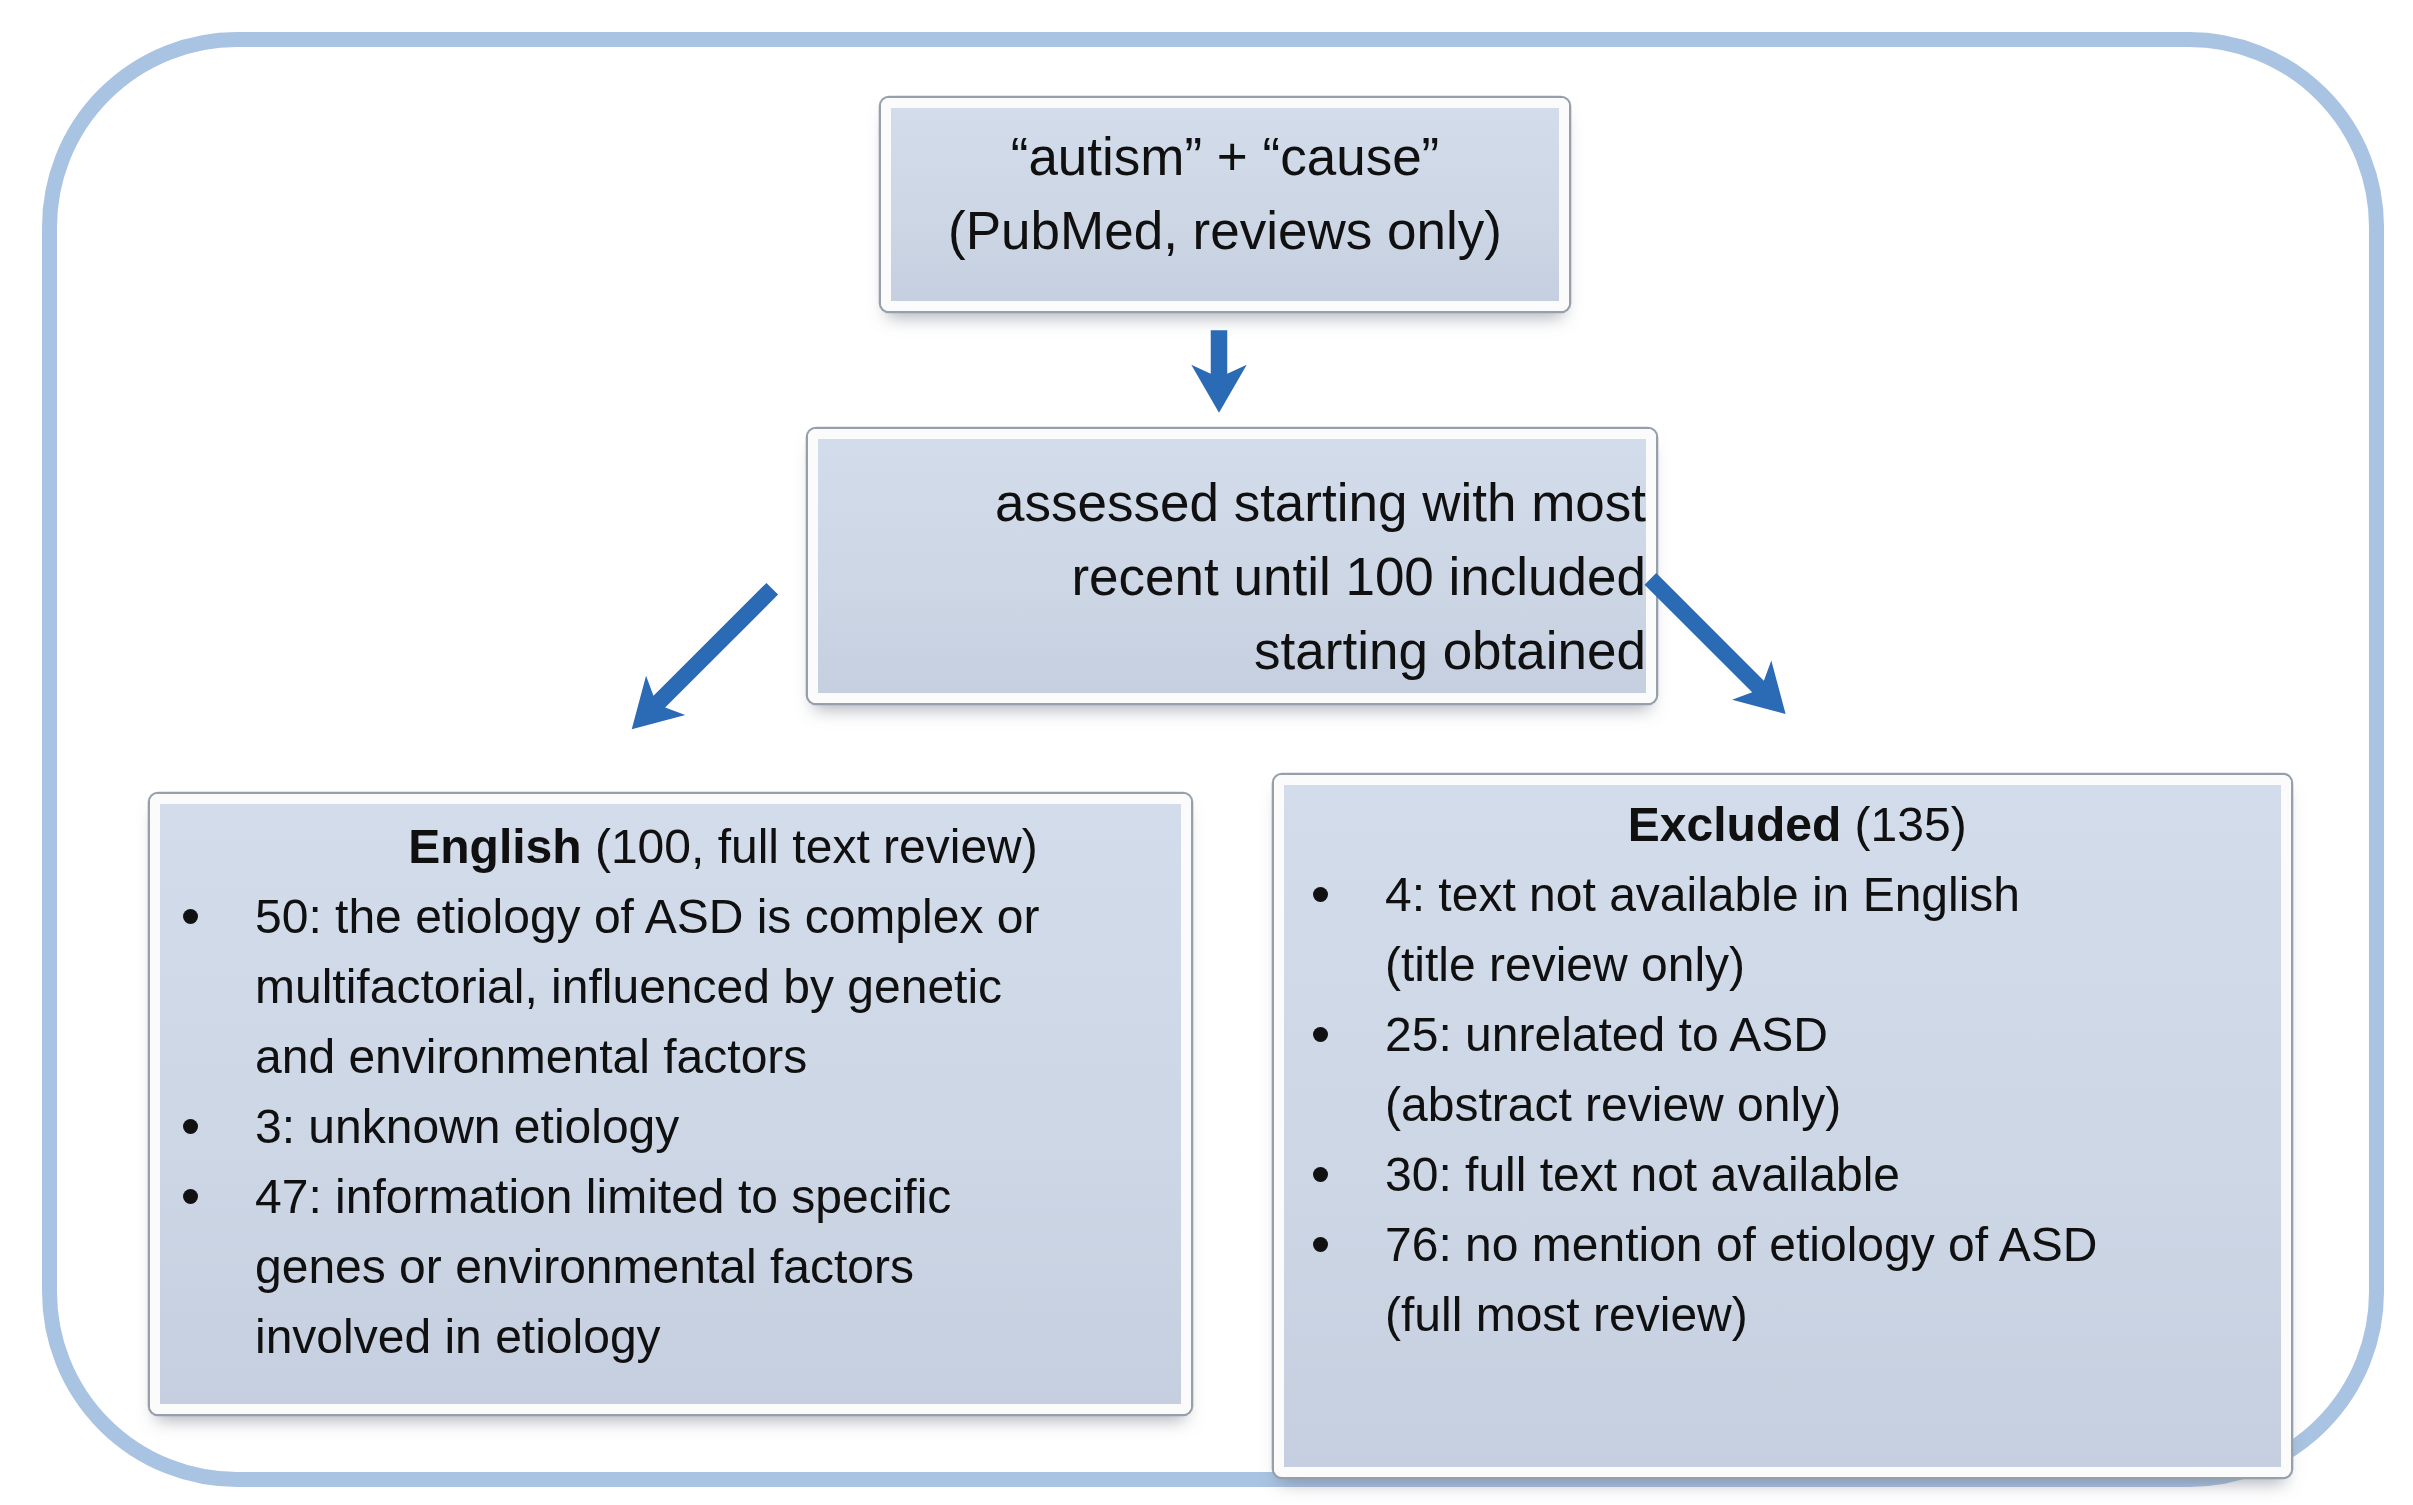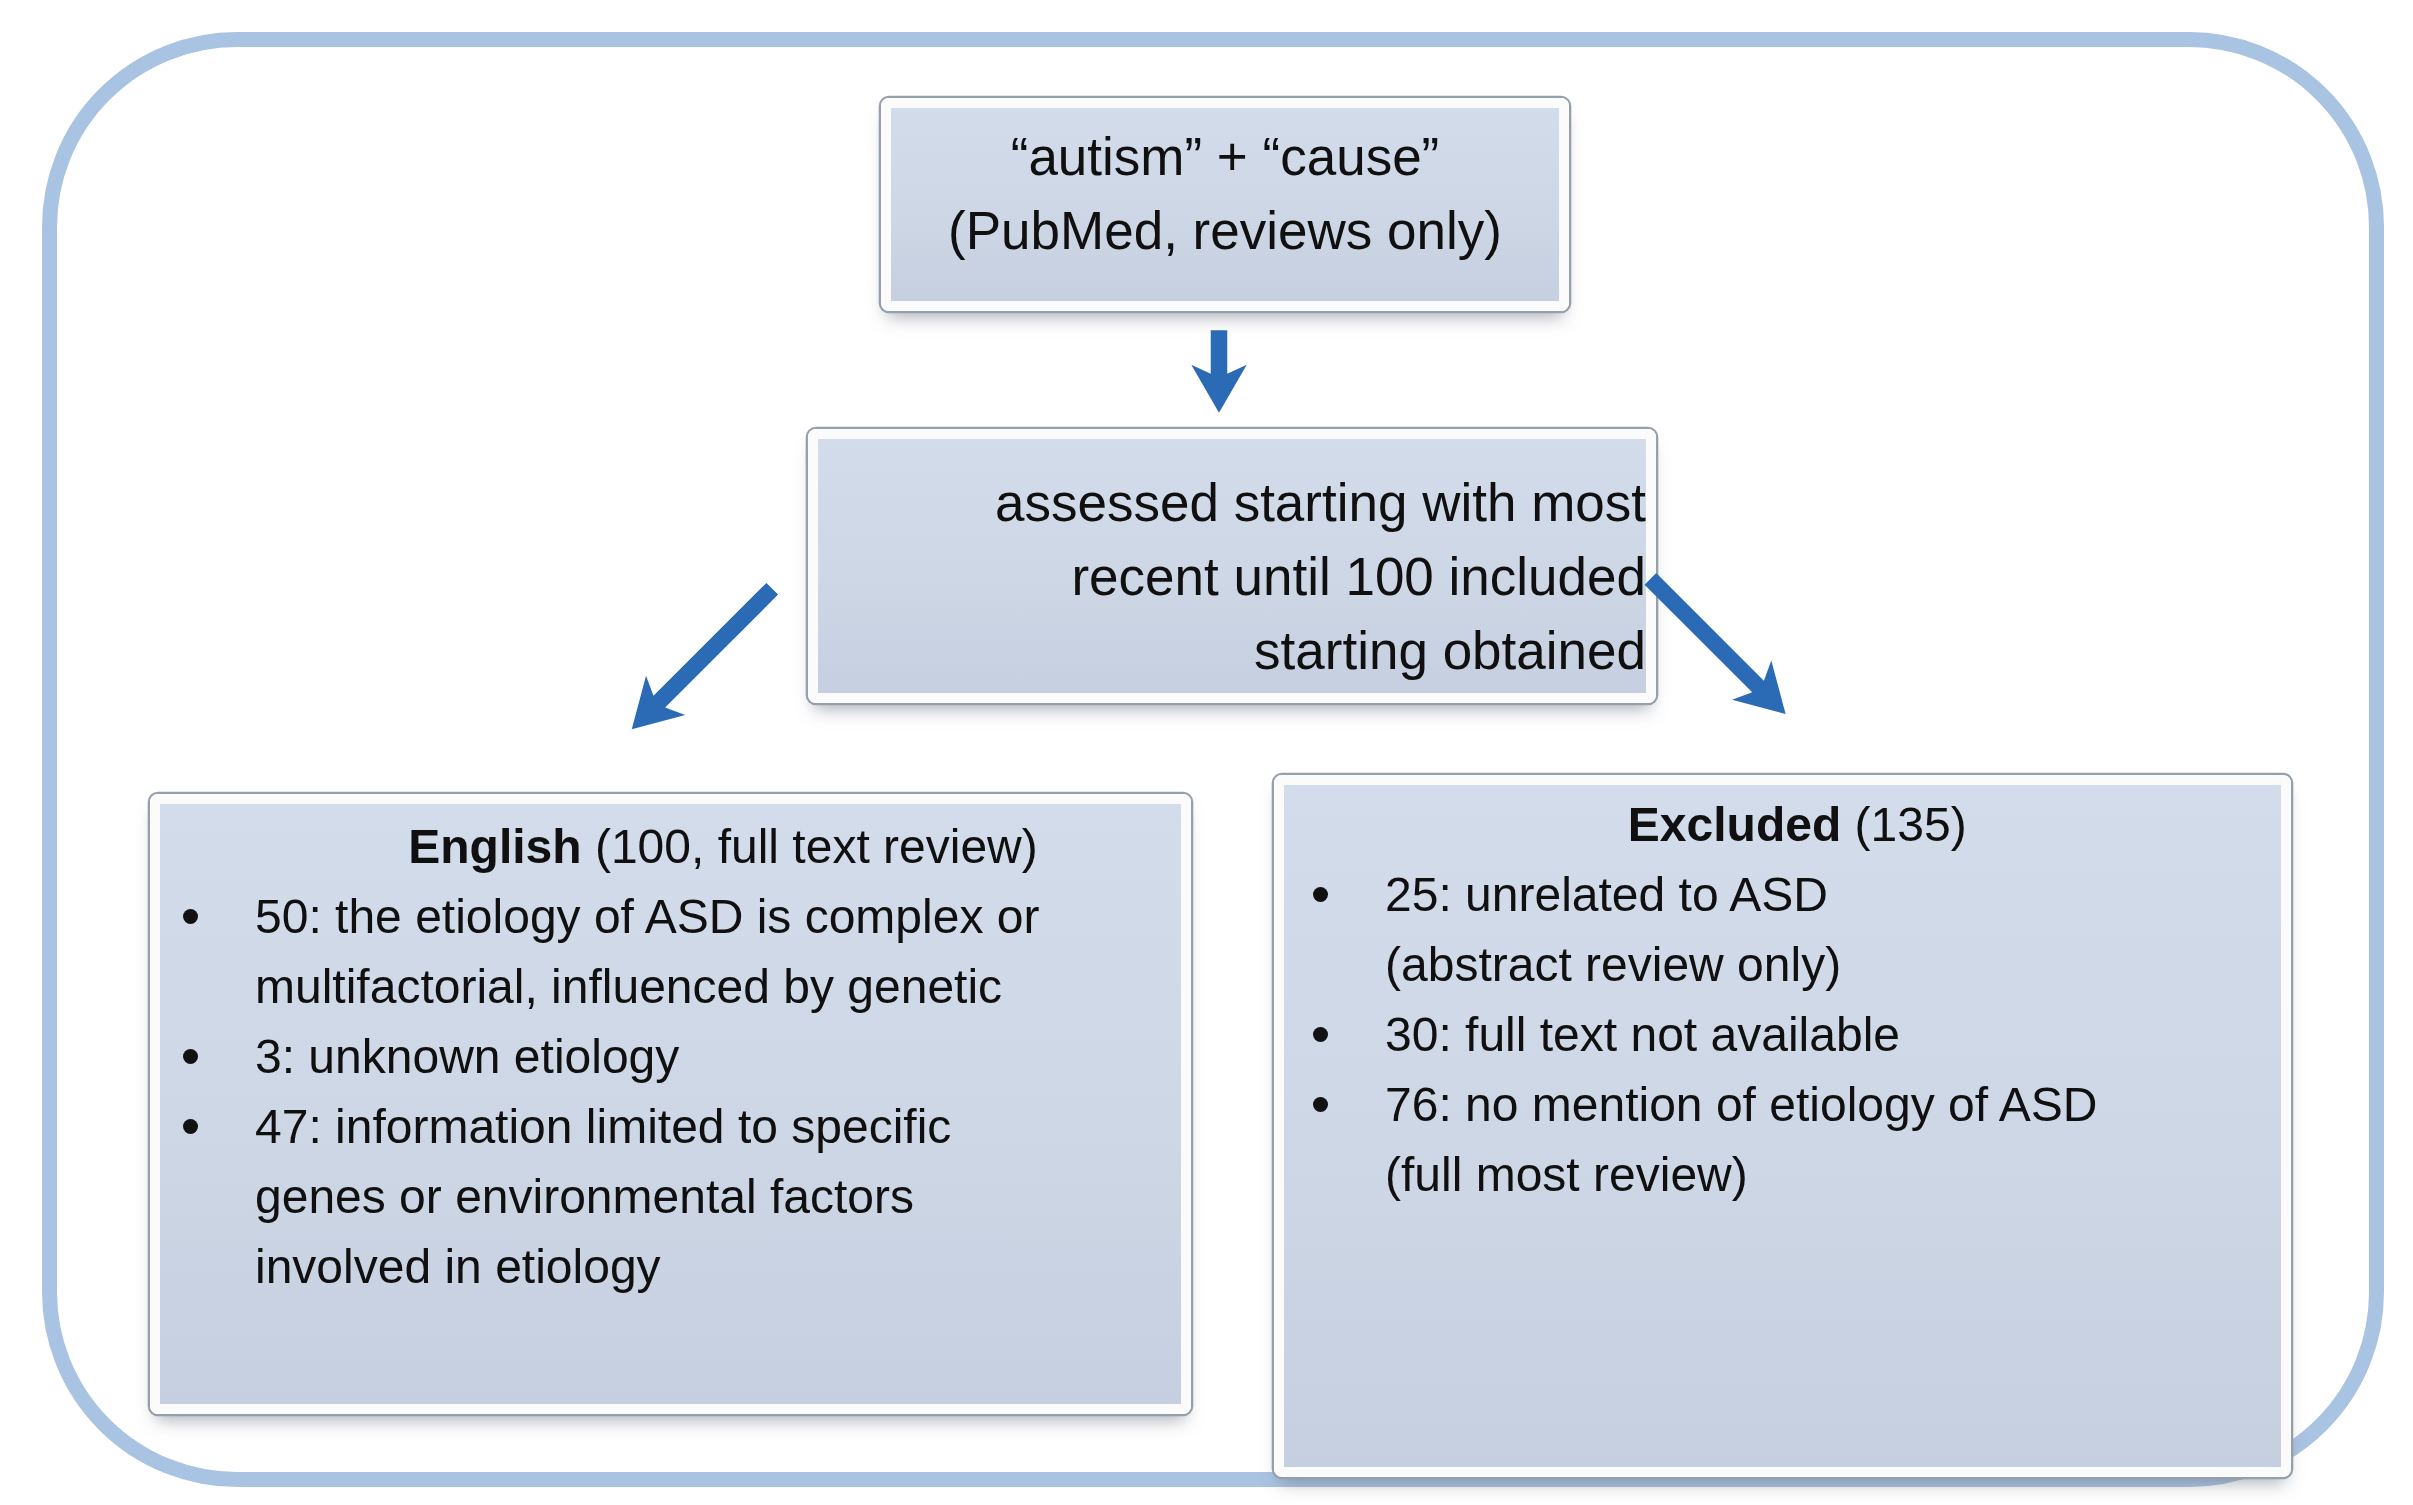--- a/index.html
+++ b/index.html
@@ -100,36 +100,42 @@
   </svg>
 
   <div class="box" id="included-box">
     <div class="hdr">
       <span class="bold">English</span><span> (100, full text review)</span>
     </div>
     <div class="bullet">
       <span class="dot"></span>
       <div class="line">50: the etiology of ASD is complex or</div>
       <div class="line">multifactorial, influenced by genetic</div>
+      <div class="line">and environmental factors</div>
     </div>
     <div class="bullet">
       <span class="dot"></span>
       <div class="line">3: unknown etiology</div>
     </div>
     <div class="bullet">
       <span class="dot"></span>
       <div class="line">47: information limited to specific</div>
       <div class="line">genes or environmental factors</div>
       <div class="line">involved in etiology</div>
     </div>
   </div>
 
   <div class="box" id="excluded-box">
     <div class="hdr">
       <span class="bold">Excluded</span><span> (135)</span>
+    </div>
+    <div class="bullet">
+      <span class="dot"></span>
+      <div class="line">4: text not available in English</div>
+      <div class="line">(title review only)</div>
     </div>
     <div class="bullet">
       <span class="dot"></span>
       <div class="line">25: unrelated to ASD</div>
       <div class="line">(abstract review only)</div>
     </div>
     <div class="bullet">
       <span class="dot"></span>
       <div class="line">30: full text not available</div>
     </div>

